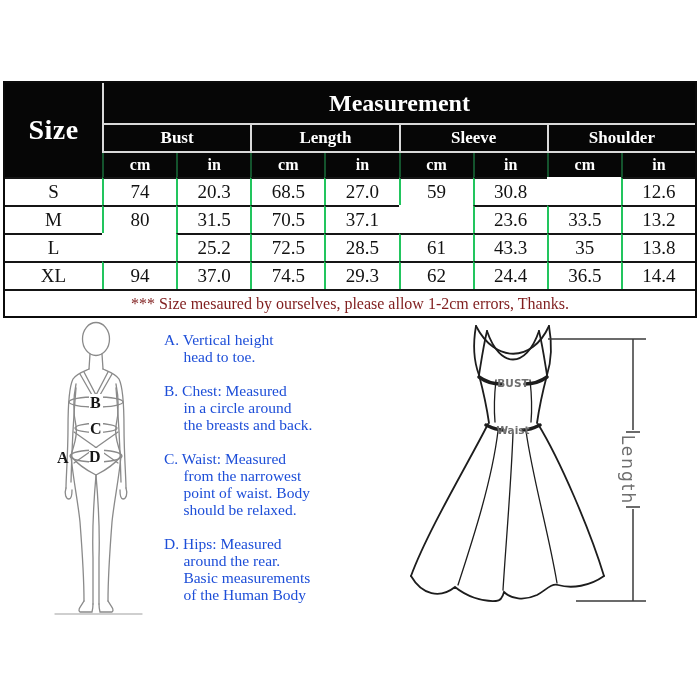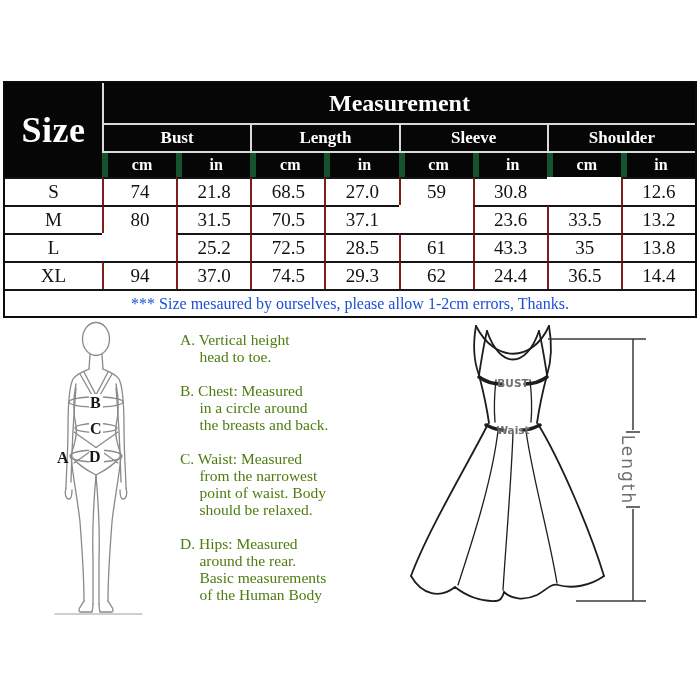--- a/index.html
+++ b/index.html
@@ -10,30 +10,30 @@
   
   .size-table{
     position:absolute;left:3px;top:81px;width:694px;
     display:grid;
     grid-template-columns:97px repeat(8,1fr);
     grid-template-rows:42px 28px 24px repeat(4,28px) 27px;
     border:2px solid #0b0b0b;background:#fff;box-sizing:border-box;
   }
   .size-table div{display:flex;align-items:center;justify-content:center;box-sizing:border-box;}
   .hcell{background:#060606;color:#ffffff;font-weight:bold;}
-  .size-cell{grid-column:1;grid-row:1/4;font-size:36px;letter-spacing:.5px;}
+  .size-cell{grid-column:1;grid-row:1/4;font-size:28px;letter-spacing:.5px;}
   .meas-cell{grid-column:2/10;grid-row:1;font-size:24px;border-left:2px solid #d9d9d9;border-bottom:2px solid #d9d9d9;}
   .group-cell{grid-row:2;font-size:17px;border-left:2px solid #d9d9d9;border-bottom:2px solid #d9d9d9;}
-  .unit-cell{grid-row:3;font-size:16px;border-left:6px solid #14532d;}
-  .dcell{font-size:19px;color:#121212;border-top:2px solid #151515;border-left:2px solid #7f1d1d;background:#fff;}
+  .unit-cell{grid-row:3;font-size:16px;border-left:2px solid #14532d;}
+  .dcell{font-size:19px;color:#121212;border-top:2px solid #151515;border-left:2px solid #22c55e;background:#fff;}
   .rlabel{border-left:none;}
-  .foot-cell{grid-column:1/10;grid-row:8;border-top:2px solid #151515;font-size:16px;color:#1d4ed8;background:#fff;}
+  .foot-cell{grid-column:1/10;grid-row:8;border-top:2px solid #151515;font-size:16px;color:#7f1d1d;background:#fff;}
   
   .figure-wrap{position:absolute;left:40px;top:316px;width:145px;height:302px;}
-  .guide-text{position:absolute;left:180px;top:331px;width:218px;color:#4d7c0f;}
+  .guide-text{position:absolute;left:164px;top:331px;width:218px;color:#1d4ed8;}
   .guide-text p{margin:0 0 17px 0;font-size:15.5px;line-height:17px;white-space:pre;font-family:"Liberation Serif",serif;}
   .dress-wrap{position:absolute;left:400px;top:318px;width:260px;height:300px;}
   svg text.sketch-label{font-family:"Liberation Serif",serif;font-weight:bold;fill:#161616;}
   svg text.tape-label{font-family:"DejaVu Sans",sans-serif;fill:#6f6f6f;font-weight:bold;}
   svg text.len-label{font-family:"DejaVu Sans",sans-serif;fill:#6f6f6f;letter-spacing:2px;}
 </style>
 </head>
 <body>
 
 <div class="size-table">
@@ -49,21 +49,21 @@
   <div class="hcell unit-cell" style="grid-column:3">in</div>
   <div class="hcell unit-cell" style="grid-column:4">cm</div>
   <div class="hcell unit-cell" style="grid-column:5">in</div>
   <div class="hcell unit-cell" style="grid-column:6">cm</div>
   <div class="hcell unit-cell" style="grid-column:7">in</div>
   <div class="hcell unit-cell" style="grid-column:8">cm</div>
   <div class="hcell unit-cell" style="grid-column:9">in</div>
 
   <div class="dcell rlabel" style="grid-row:4;grid-column:1">S</div>
   <div class="dcell" style="grid-row:4;grid-column:2">74</div>
-  <div class="dcell" style="grid-row:4;grid-column:3">21.8</div>
+  <div class="dcell" style="grid-row:4;grid-column:3">20.3</div>
   <div class="dcell" style="grid-row:4;grid-column:4">68.5</div>
   <div class="dcell" style="grid-row:4;grid-column:5">27.0</div>
   <div class="dcell" style="grid-row:4;grid-column:6">59</div>
   <div class="dcell" style="grid-row:4;grid-column:7">30.8</div>
   <div class="dcell" style="grid-row:4;grid-column:9">12.6</div>
 
   <div class="dcell rlabel" style="grid-row:5;grid-column:1">M</div>
   <div class="dcell" style="grid-row:5;grid-column:2">80</div>
   <div class="dcell" style="grid-row:5;grid-column:3">31.5</div>
   <div class="dcell" style="grid-row:5;grid-column:4">70.5</div>

